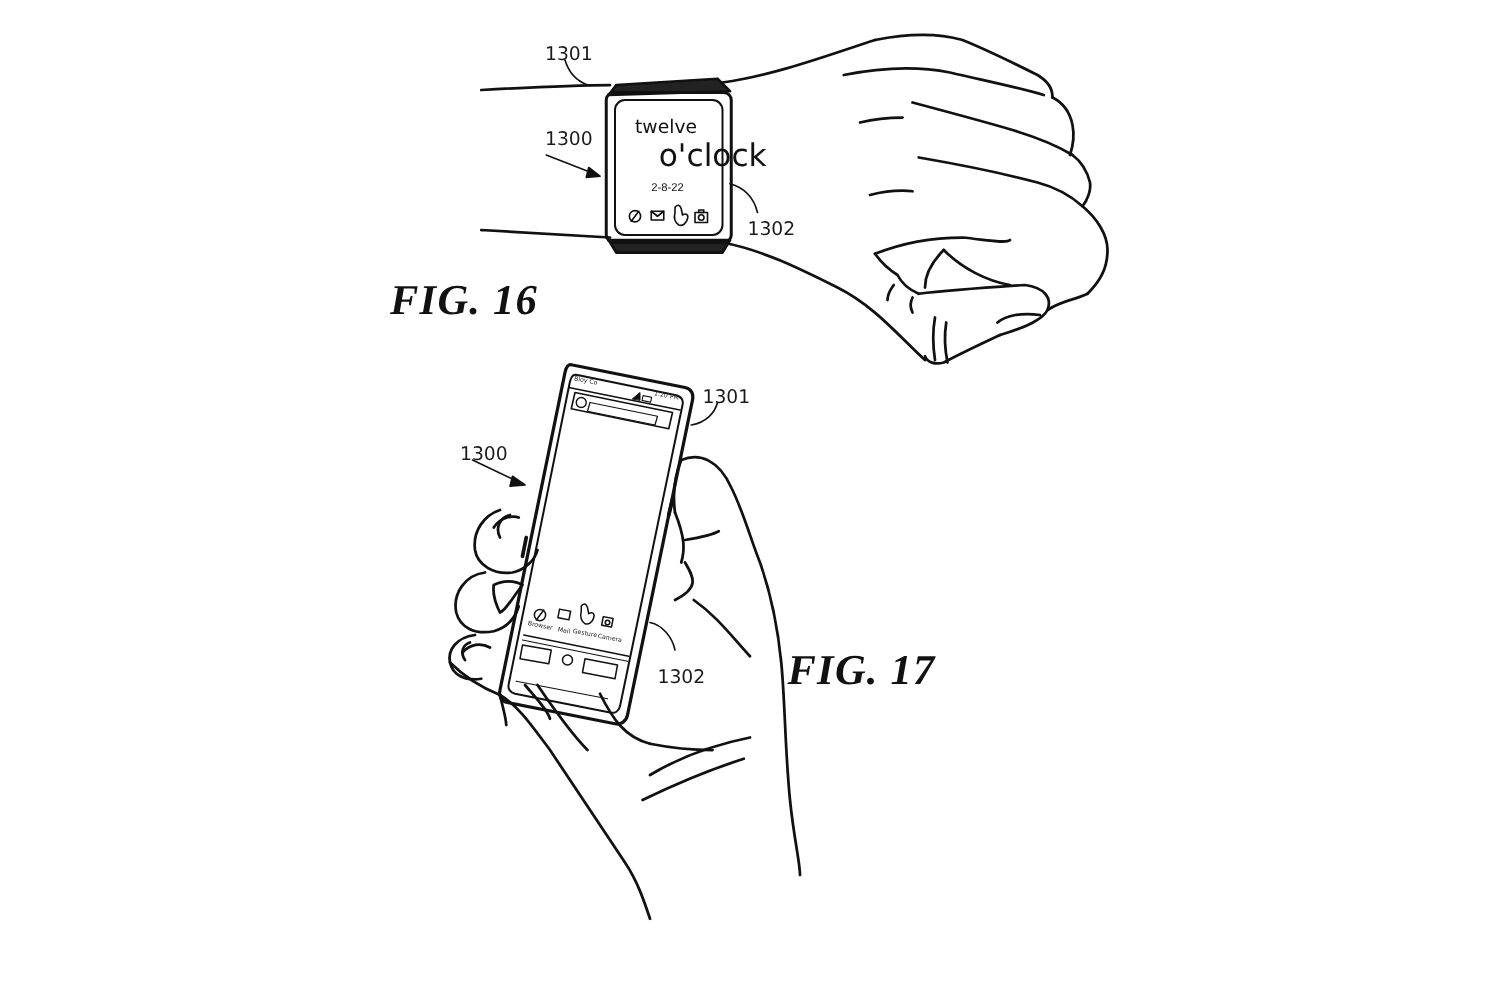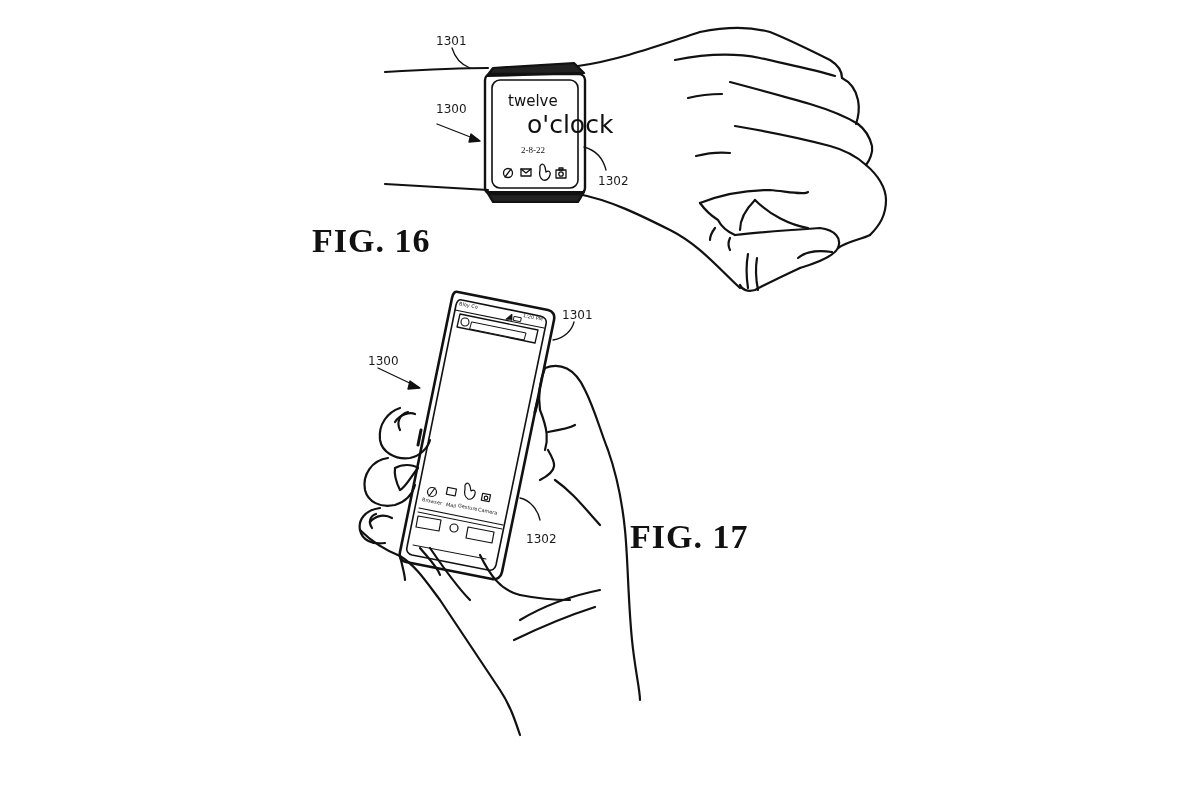--- a/index.html
+++ b/index.html
@@ -1,22 +1,22 @@
 <!DOCTYPE html>
 <html><head>
   <meta charset="utf-8">
   <style>
     html, body { margin: 0; padding: 0; background: #ffffff; }
     body { width: 1200px; height: 800px; position: relative; overflow: hidden; font-family: "DejaVu Sans", sans-serif; }
     svg.art { position: absolute; left: 0; top: 0; }
-    .ref { position: absolute; font-family: "DejaVu Sans", sans-serif; font-size: 12px; color: #1a1a1a; }
-    .fig { position: absolute; font-family: "Liberation Serif", serif; font-weight: bold; font-size: 34px; color: #111; letter-spacing: 1px; }
+    .ref { position: absolute; font-family: "DejaVu Sans", sans-serif; font-size: 15px; color: #1a1a1a; }
+    .fig { position: absolute; font-family: "Liberation Serif", serif; font-style: italic; font-weight: bold; font-size: 34px; color: #111; letter-spacing: 1px; }
     .watch-word1 { position: absolute; font-family: "DejaVu Sans", sans-serif; font-size: 15px; color: #111; text-align: right; }
     .watch-word2 { position: absolute; font-family: "DejaVu Sans", sans-serif; font-size: 25px; color: #111; padding-left: 33px; }
-    .watch-date { position: absolute; font-family: Liberation Serif, serif; font-size: 9px; color: #111; }
+    .watch-date { position: absolute; font-family: Liberation Sans, sans-serif; font-size: 9px; color: #111; }
     .tiny { position: absolute; font-family: "DejaVu Sans", sans-serif; font-size: 5px; color: #222; white-space: nowrap; }
   </style>
 </head>
 <body>
 
 <svg class="art" width="1200" height="800" viewBox="0 0 1200 800" xmlns="http://www.w3.org/2000/svg" fill="none" stroke="#111" stroke-width="2.2" stroke-linecap="round" stroke-linejoin="round">
 
   <g>
 
     <path d="M385 72 C420 70 455 68 488 68"></path>

